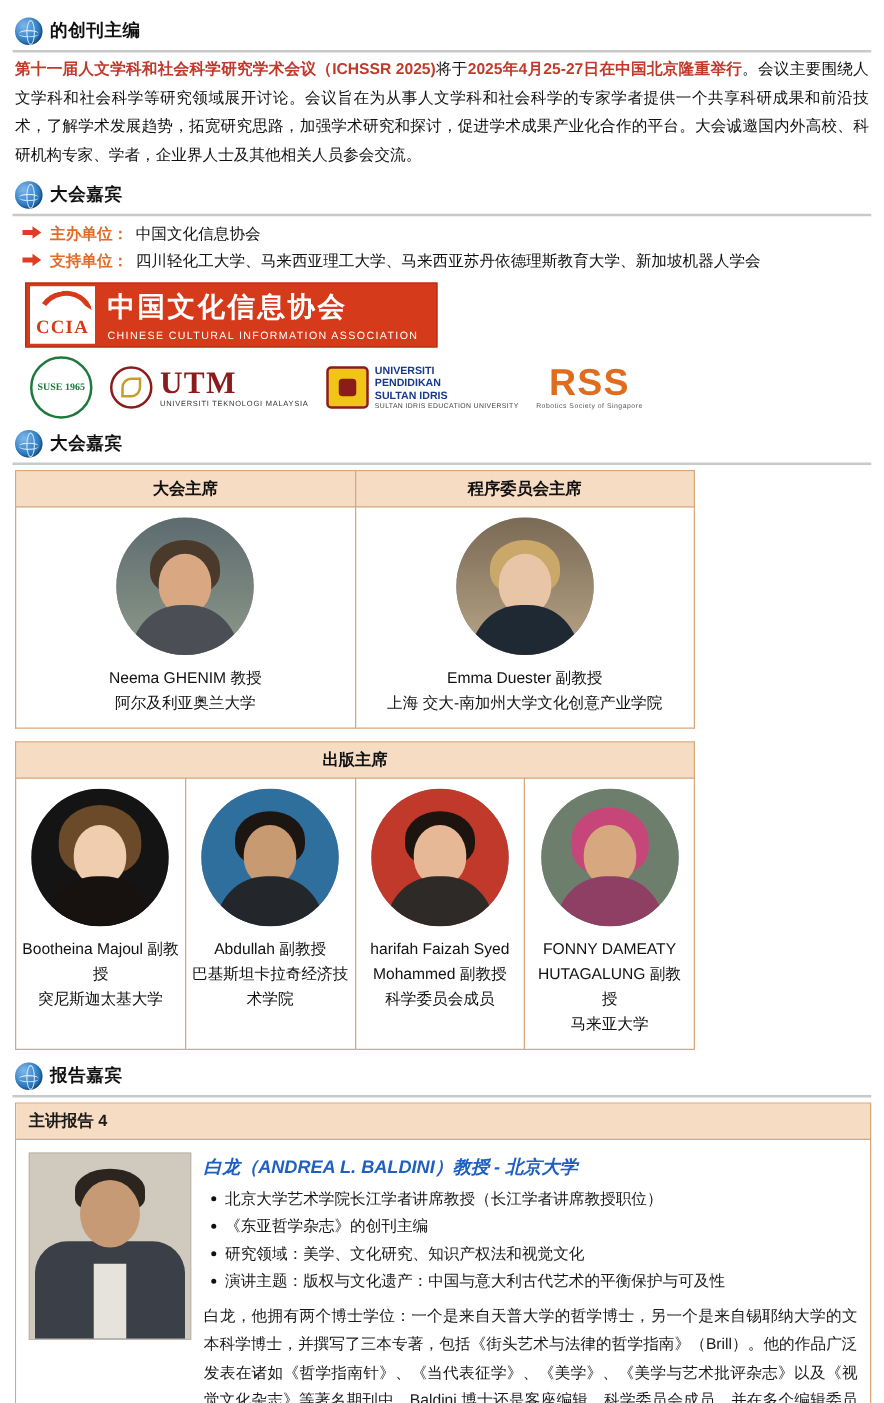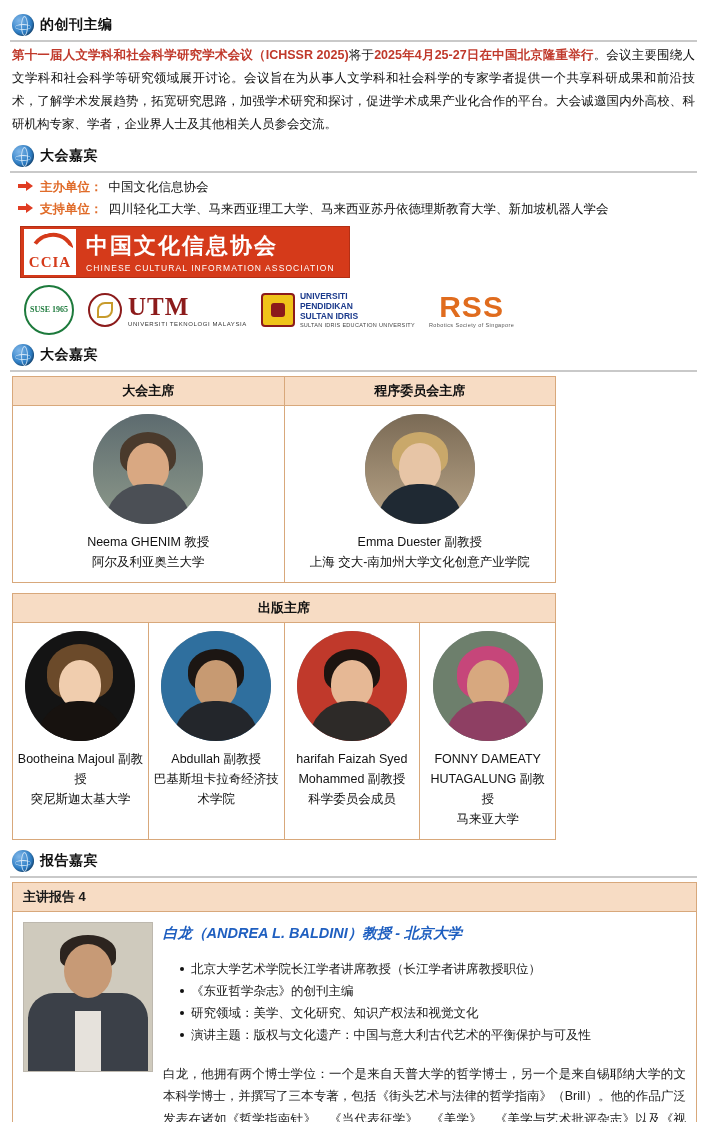--- a/index.html
+++ b/index.html
@@ -279,21 +279,21 @@
     background: #e6e2dc;
   }
   .kn-text { flex: 1 1 auto; }
   .kn-title {
     color: #1f5fc0;
     font-weight: bold;
     font-size: 14.5px;
     margin: 2px 0 6px 0;
     font-style: italic;
   }
-  .kn-list { margin: 16px; padding: 0; list-style: none; }
+  .kn-list { margin: 5px; padding: 0; list-style: none; }
   .kn-list li {
     position: relative;
     padding-left: 12px;
     line-height: 1.75;
     font-size: 12.5px;
   }
   .kn-list li::before {
     content: "";
     position: absolute; left: 1px; top: 8px;
     width: 4px; height: 4px; border-radius: 50%;

